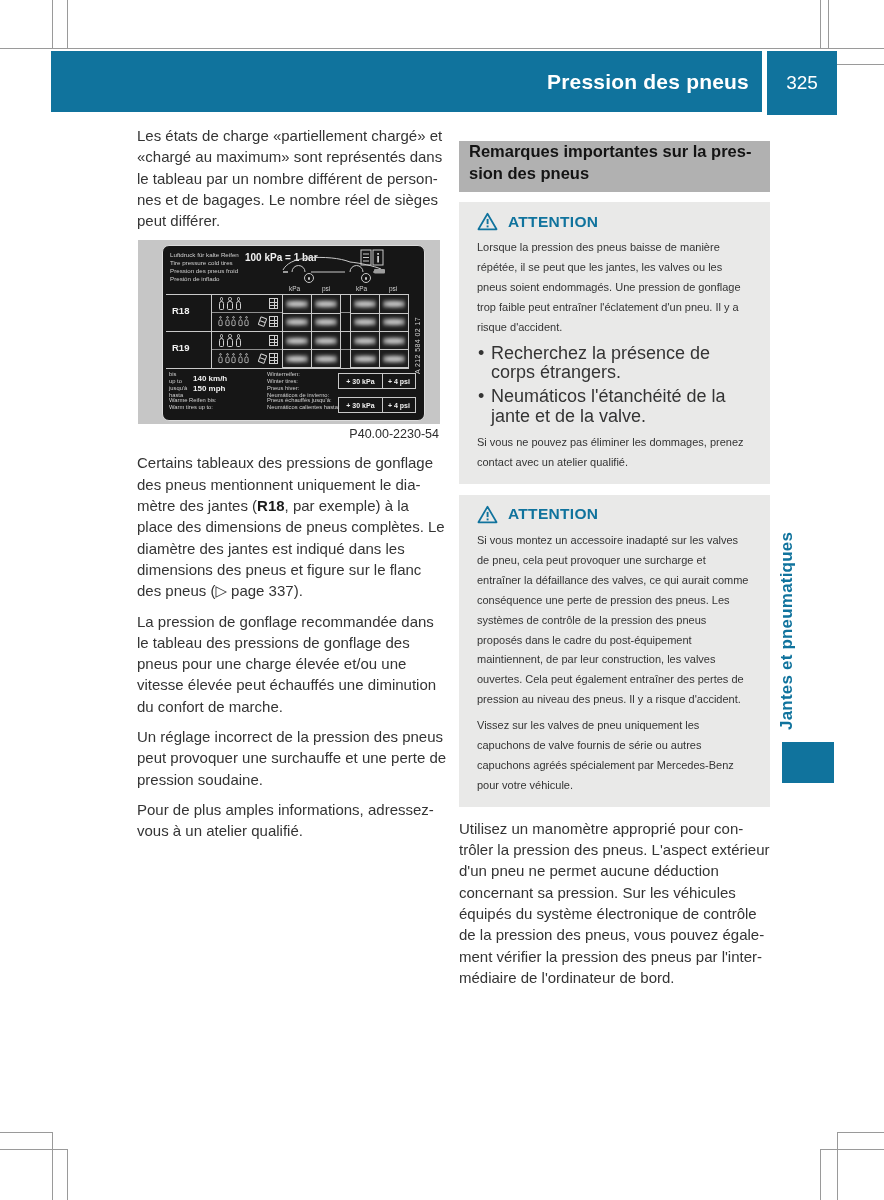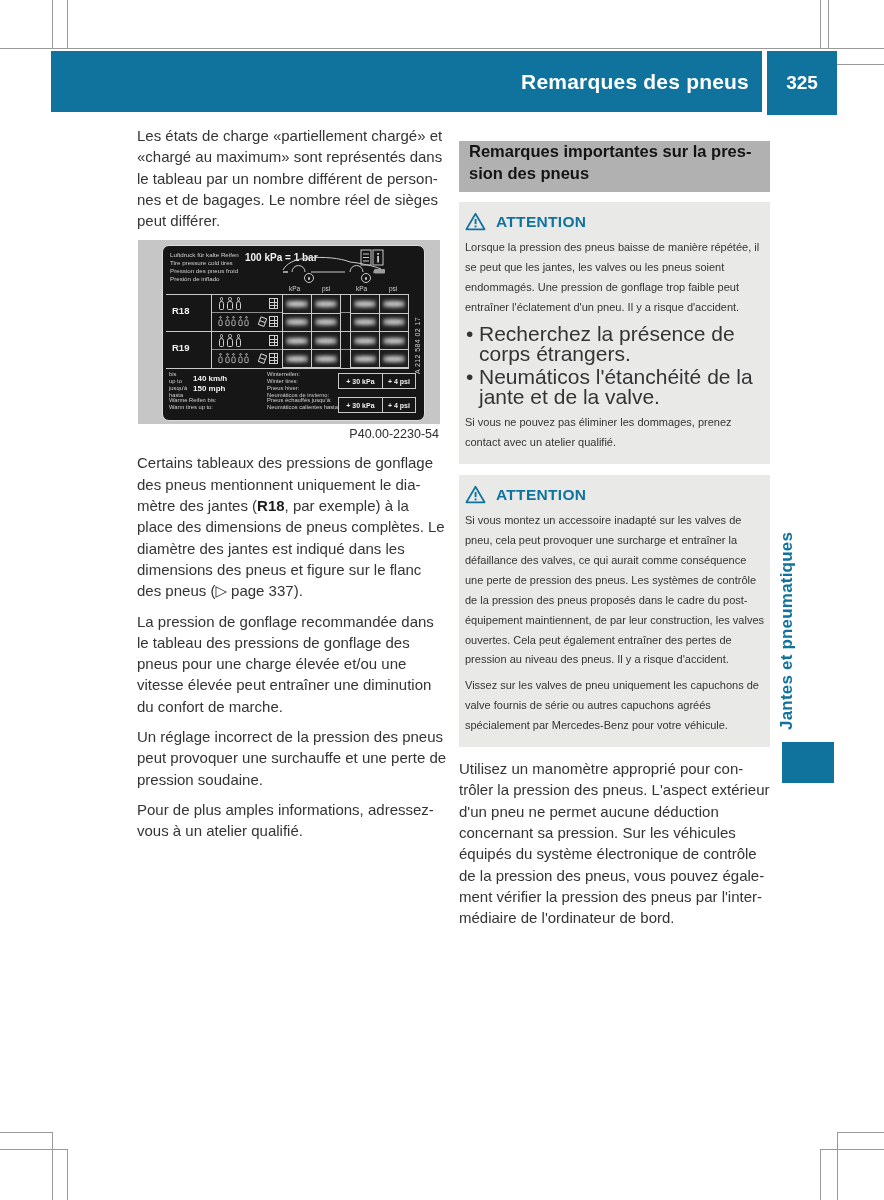--- a/index.html
+++ b/index.html
@@ -14,41 +14,41 @@
   .header-bar{
     position:absolute;left:51px;top:51px;width:711px;height:61px;
     background:#10739d;display:flex;align-items:center;justify-content:flex-end;
     padding-right:13px;box-sizing:border-box;
   }
   .header-title{color:#fff;font-weight:bold;font-size:21px;letter-spacing:.2px}
   .page-num-box{
     position:absolute;left:767px;top:51px;width:70px;height:64px;
     background:#10739d;display:flex;align-items:center;justify-content:center;
   }
-  .page-num{color:#fff;font-weight:bold;font-size:19px}
+  .page-num{color:#fff;font-weight:normal;font-size:19px}
   
   .col-left{position:absolute;left:137px;top:125px;width:311px}
   .col-right{position:absolute;left:459px;top:141px;width:311px}
   p.body{font-size:15px;line-height:21.3px;margin:0 0 9px;text-align:left}
   p.body b{color:#1c1c1c}
   ul.blist{list-style:none;margin:0 0 9px;padding:0}
   ul.blist li{position:relative;padding-left:13px;margin:0 0 4px;font-size:15px;line-height:21.3px}
   ul.blist li::before{content:"\2022";position:absolute;left:1px;top:0}
   
   .section-box{
     background:#b1b1b1;color:#141414;font-weight:bold;font-size:16.5px;line-height:21.5px;
     padding:0 10px 8px;margin:0 0 10px;box-sizing:border-box;
   }
-  .warning{background:#e9e9e8;padding:8px 6px 9px;margin:0 0 11px}
+  .warning{background:#e9e9e8;padding:8px 18px 9px;margin:0 0 11px}
   .warn-head{display:flex;align-items:center;gap:10px;margin:2px 0 7px}
   .warn-label{color:#10739d;font-weight:bold;font-size:15.5px;letter-spacing:.3px}
   .warning p.body{font-size:11px;line-height:19.9px;margin:0 0 6px}
   .warning p.body:last-child{margin-bottom:2px}
   .warning ul.blist{margin:0 0 6px}
-  .warning ul.blist li{font-size:21px;line-height:19.9px;padding-left:14px;margin-bottom:4px}
+  .warning ul.blist li{font-size:18px;line-height:19.9px;padding-left:14px;margin-bottom:4px}
   
   .chapter-vert{
     position:absolute;left:777px;top:502px;height:228px;width:28px;
     writing-mode:vertical-rl;transform:rotate(180deg);
     color:#10739d;font-weight:bold;font-size:17px;letter-spacing:.2px;white-space:nowrap;
   }
   .chapter-tab{position:absolute;left:782px;top:742px;width:52px;height:41px;background:#10739d}
   
   .figure{margin:3px 0 11px 1px;width:302px}
   .backdrop{position:relative;width:302px;height:184px;background:#c6c6c6}
@@ -121,21 +121,21 @@
 <div class="fl" style="left:0;top:1132px;width:52px;height:1px"></div>
 <div class="fl" style="left:837px;top:1132px;width:47px;height:1px"></div>
 <div class="fl" style="left:52px;top:1132px;width:1px;height:68px"></div>
 <div class="fl" style="left:837px;top:1132px;width:1px;height:68px"></div>
 <div class="fl" style="left:0;top:1149px;width:67px;height:1px"></div>
 <div class="fl" style="left:820px;top:1149px;width:64px;height:1px"></div>
 <div class="fl" style="left:67px;top:1149px;width:1px;height:51px"></div>
 <div class="fl" style="left:820px;top:1149px;width:1px;height:51px"></div>
 
 <div class="header-bar">
-  <span class="header-title">Remarques des pneus</span>
+  <span class="header-title">Pression des pneus</span>
 </div>
 <div class="page-num-box">
   <span class="page-num">325</span>
 </div>
 
 <div class="col-left">
   <p class="body">Les états de charge «partiellement chargé» et «chargé au maximum» sont représentés dans le tableau par un nombre différent de person­nes et de bagages. Le nombre réel de sièges peut différer.</p>
 
   <div class="figure">
     <div class="backdrop">
@@ -296,21 +296,21 @@
             <span>+ 4 psi</span>
         </div>
 
         <div class="partnum">A 212 584 02 17</div>
       </div>
     </div>
     <div class="caption">P40.00-2230-54</div>
   </div>
 
   <p class="body"><span>Certains tableaux des pressions de gonflage des pneus mentionnent uniquement le dia­mètre des jantes (</span><b>R18</b><span>, par exemple) à la place des dimensions de pneus complètes. Le diamètre des jantes est indiqué dans les dimensions des pneus et figure sur le flanc des pneus (▷ page 337).</span></p>
-  <p class="body">La pression de gonflage recommandée dans le tableau des pressions de gonflage des pneus pour une charge élevée et/ou une vitesse élevée peut entraîner une diminution du confort de marche.</p>
+  <p class="body">La pression de gonflage recommandée dans le tableau des pressions de gonflage des pneus pour une charge élevée et/ou une vitesse élevée peut échauffés une diminution du confort de marche.</p>
   <p class="body">Un réglage incorrect de la pression des pneus peut provoquer une surchauffe et une perte de pression soudaine.</p>
   <p class="body">Pour de plus amples informations, adressez-vous à un atelier qualifié.</p>
 </div>
 
 <div class="col-right">
   <div class="section-box">Remarques importantes sur la pres­sion des pneus</div>
 
   <div class="warning">
     <div class="warn-head">
       <svg width="21" height="19" viewBox="0 0 24 22">

